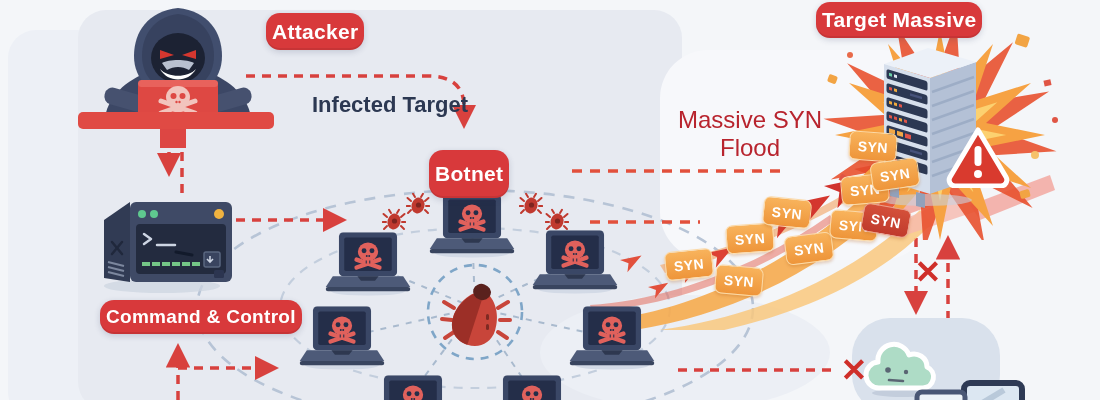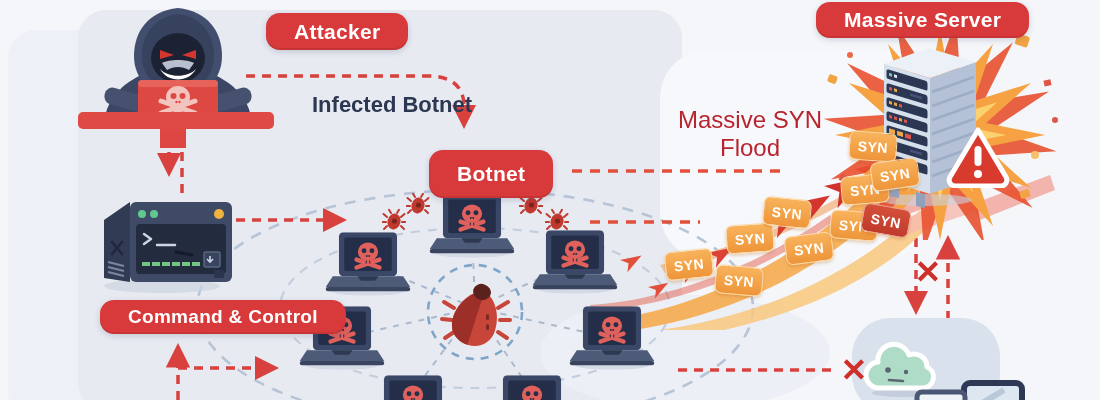--- a/index.html
+++ b/index.html
@@ -1,20 +1,20 @@
 <!DOCTYPE html>
 <html><head>
 <meta charset="utf-8">
 <style>
   html,body{margin:0;padding:0;background:#f3f5f8;font-family:"Liberation Sans",sans-serif;}
   .canvas{position:relative;width:1100px;height:400px;overflow:hidden;background:#f4f6f9;}
   .abs{position:absolute;}
   .panel{position:absolute;border-radius:28px;}
   .tag{position:absolute;background:#d8393b;color:#fff;font-weight:bold;border-radius:14px;
-       display:flex;align-items:center;justify-content:center;padding:0 28px;
+       display:flex;align-items:center;justify-content:center;padding:0 6px;
        box-shadow:0 2px 6px rgba(40,50,90,.18), inset 0 -2px 0 rgba(0,0,0,.08);
        letter-spacing:.3px;white-space:nowrap;}
   .heading{position:absolute;color:#2c3852;font-weight:bold;}
   .flood-title{position:absolute;color:#b8242e;font-weight:normal;text-align:center;line-height:1.18;}
   .syn{position:absolute;width:46px;height:27px;border-radius:7px;
        background:linear-gradient(180deg,#f8b35c,#ee953a);border:1.5px solid #fbd9a6;
        color:#fff;font-weight:bold;font-size:14px;display:flex;align-items:center;justify-content:center;
        letter-spacing:.5px;box-shadow:0 2px 3px rgba(180,90,20,.25);}
   .syn.dark{background:linear-gradient(180deg,#d4503a,#c03a2c);border-color:#e8a08c;}
   .xmark{position:absolute;width:34px;text-align:center;color:#cf2f2a;font-weight:bold;font-size:32px;line-height:30px;}
@@ -320,22 +320,22 @@
   <div class="syn" style="left:785px;top:234px;transform:rotate(-7deg)">SYN</div>
   <div class="syn" style="left:830px;top:211px;transform:rotate(5deg)">SYN</div>
   <div class="syn" style="left:841px;top:175px;transform:rotate(-5deg)">SYN</div>
   <div class="syn" style="left:849px;top:132px;transform:rotate(4deg)">SYN</div>
   <div class="syn" style="left:871px;top:160px;transform:rotate(-8deg)">SYN</div>
   <div class="syn dark" style="left:862px;top:206px;transform:rotate(10deg)">SYN</div>
 
   <div class="tag" style="left:266px;top:13px;height:37px;font-size:21px;">Attacker</div>
   <div class="tag" style="left:429px;top:150px;height:48px;font-size:21px;">Botnet</div>
   <div class="tag" style="left:100px;top:300px;height:34px;font-size:19px;">Command &amp; Control</div>
-  <div class="tag" style="left:816px;top:2px;height:36px;font-size:21px;">Massive Server</div>
-  <div class="heading" style="left:312px;top:92px;font-size:22px;">Infected Botnet</div>
+  <div class="tag" style="left:816px;top:2px;height:36px;font-size:21px;">Target Massive</div>
+  <div class="heading" style="left:312px;top:92px;font-size:22px;">Infected Target</div>
   <div class="flood-title" style="left:660px;top:106px;width:180px;font-size:24px;">Massive SYN Flood</div>
 
   <div class="abs" style="left:852px;top:318px;width:148px;height:95px;border-radius:38px;background:#d9e1ec;"></div>
   <svg class="abs" style="left:856px;top:334px;" width="92" height="64" viewBox="0 0 92 64">
     <ellipse cx="46" cy="59" rx="30" ry="4" fill="#c3cddc"></ellipse>
     <path d="M24,54 a13,13 0 0 1 -2,-26 a16,16 0 0 1 31,-7 a13,13 0 0 1 18,12 a11,11 0 0 1 -4,21 Z" fill="#aedcc6" stroke="#ffffff" stroke-width="5" stroke-linejoin="round"></path>
     <circle cx="32" cy="36" r="2.8" fill="#5a6573"></circle>
     <circle cx="50" cy="38" r="2.2" fill="#5a6573"></circle>
     <line x1="33" y1="46" x2="47" y2="47" stroke="#5a6573" stroke-width="2.6" stroke-linecap="round"></line>
   </svg>

